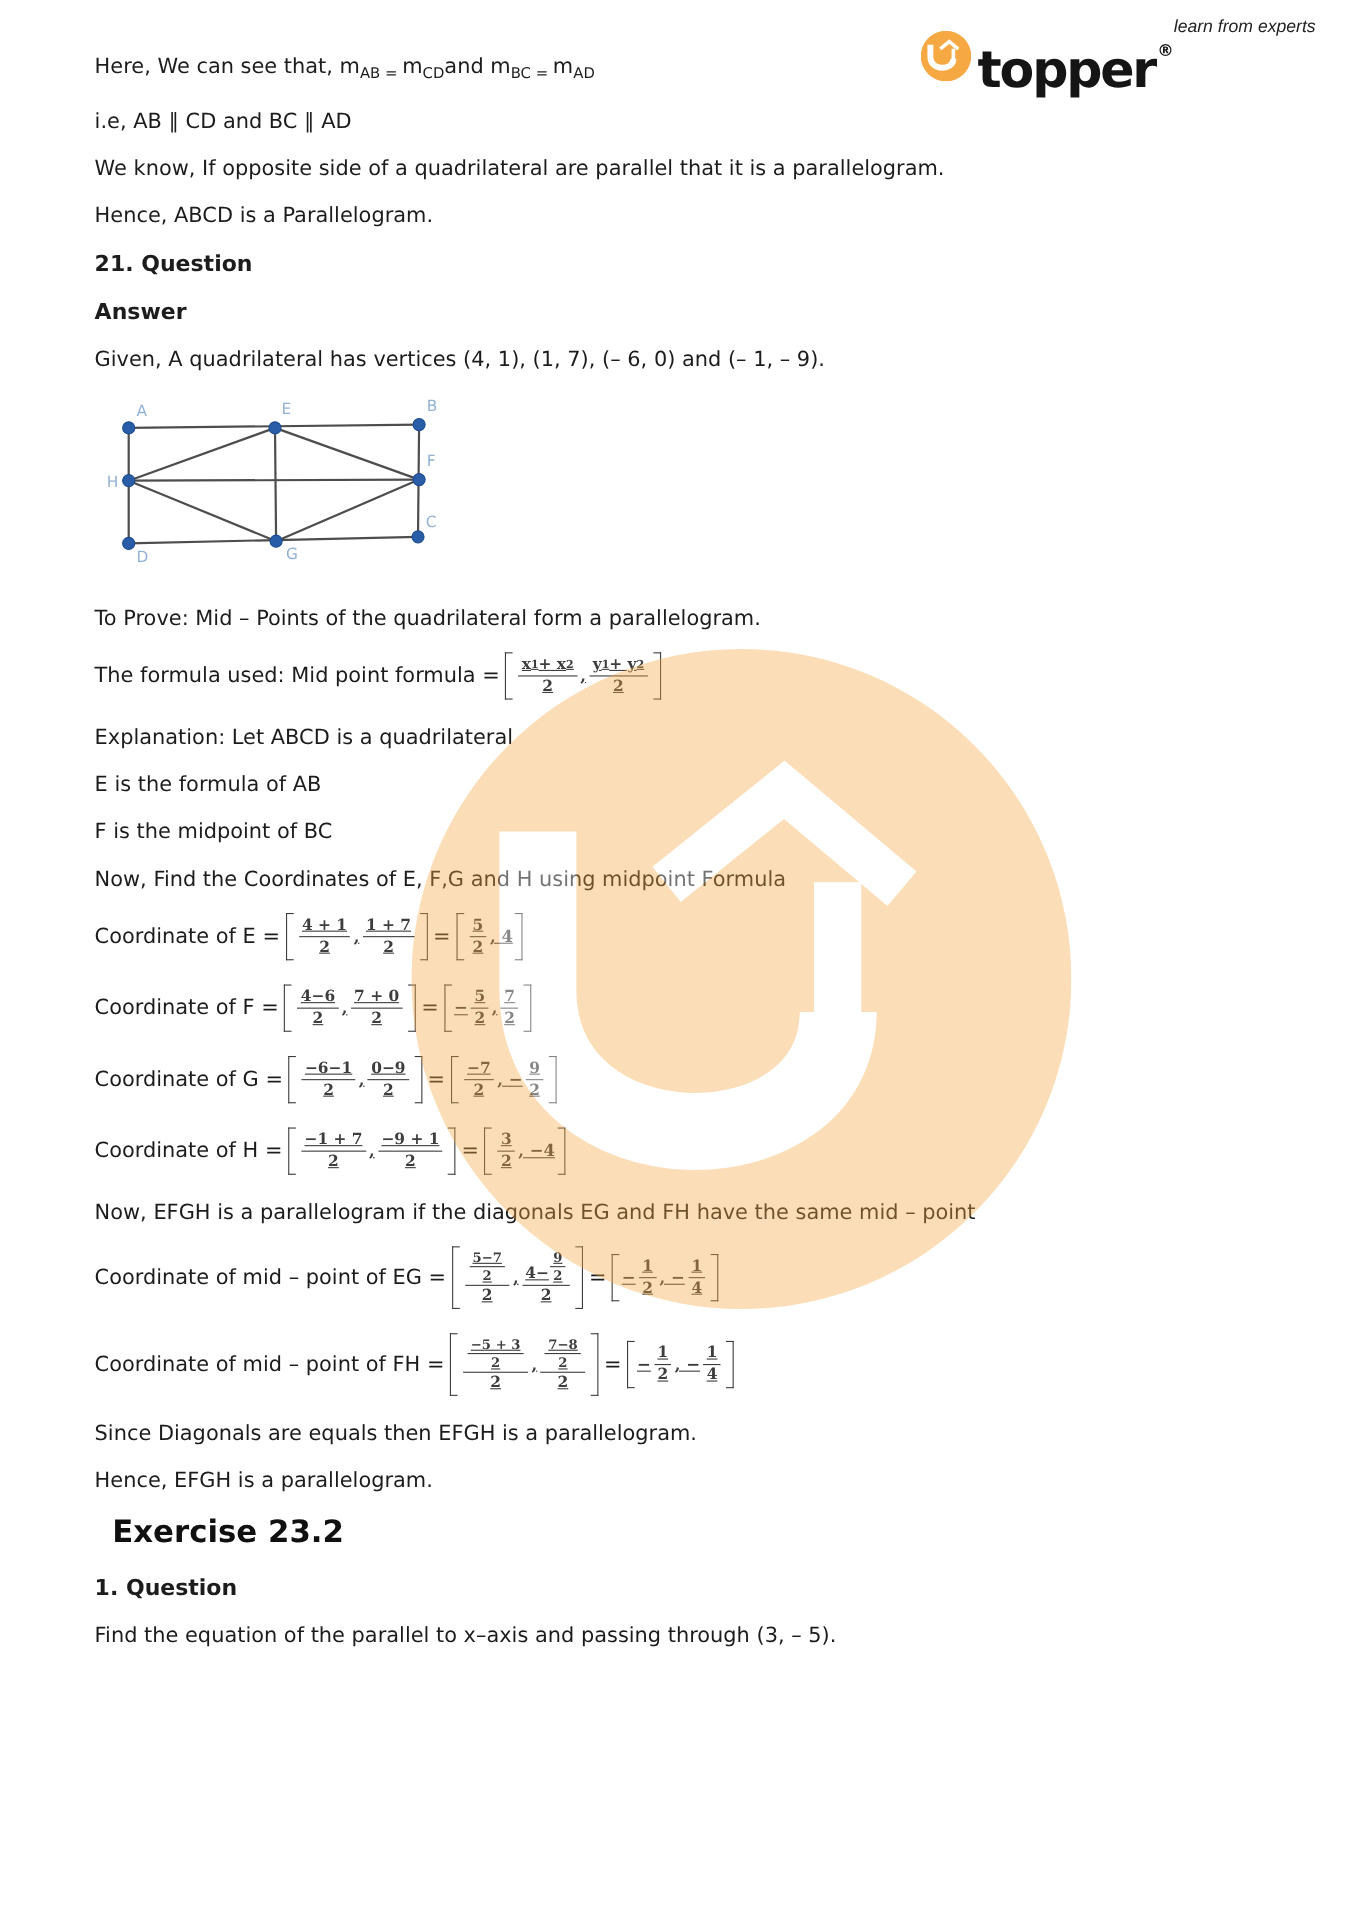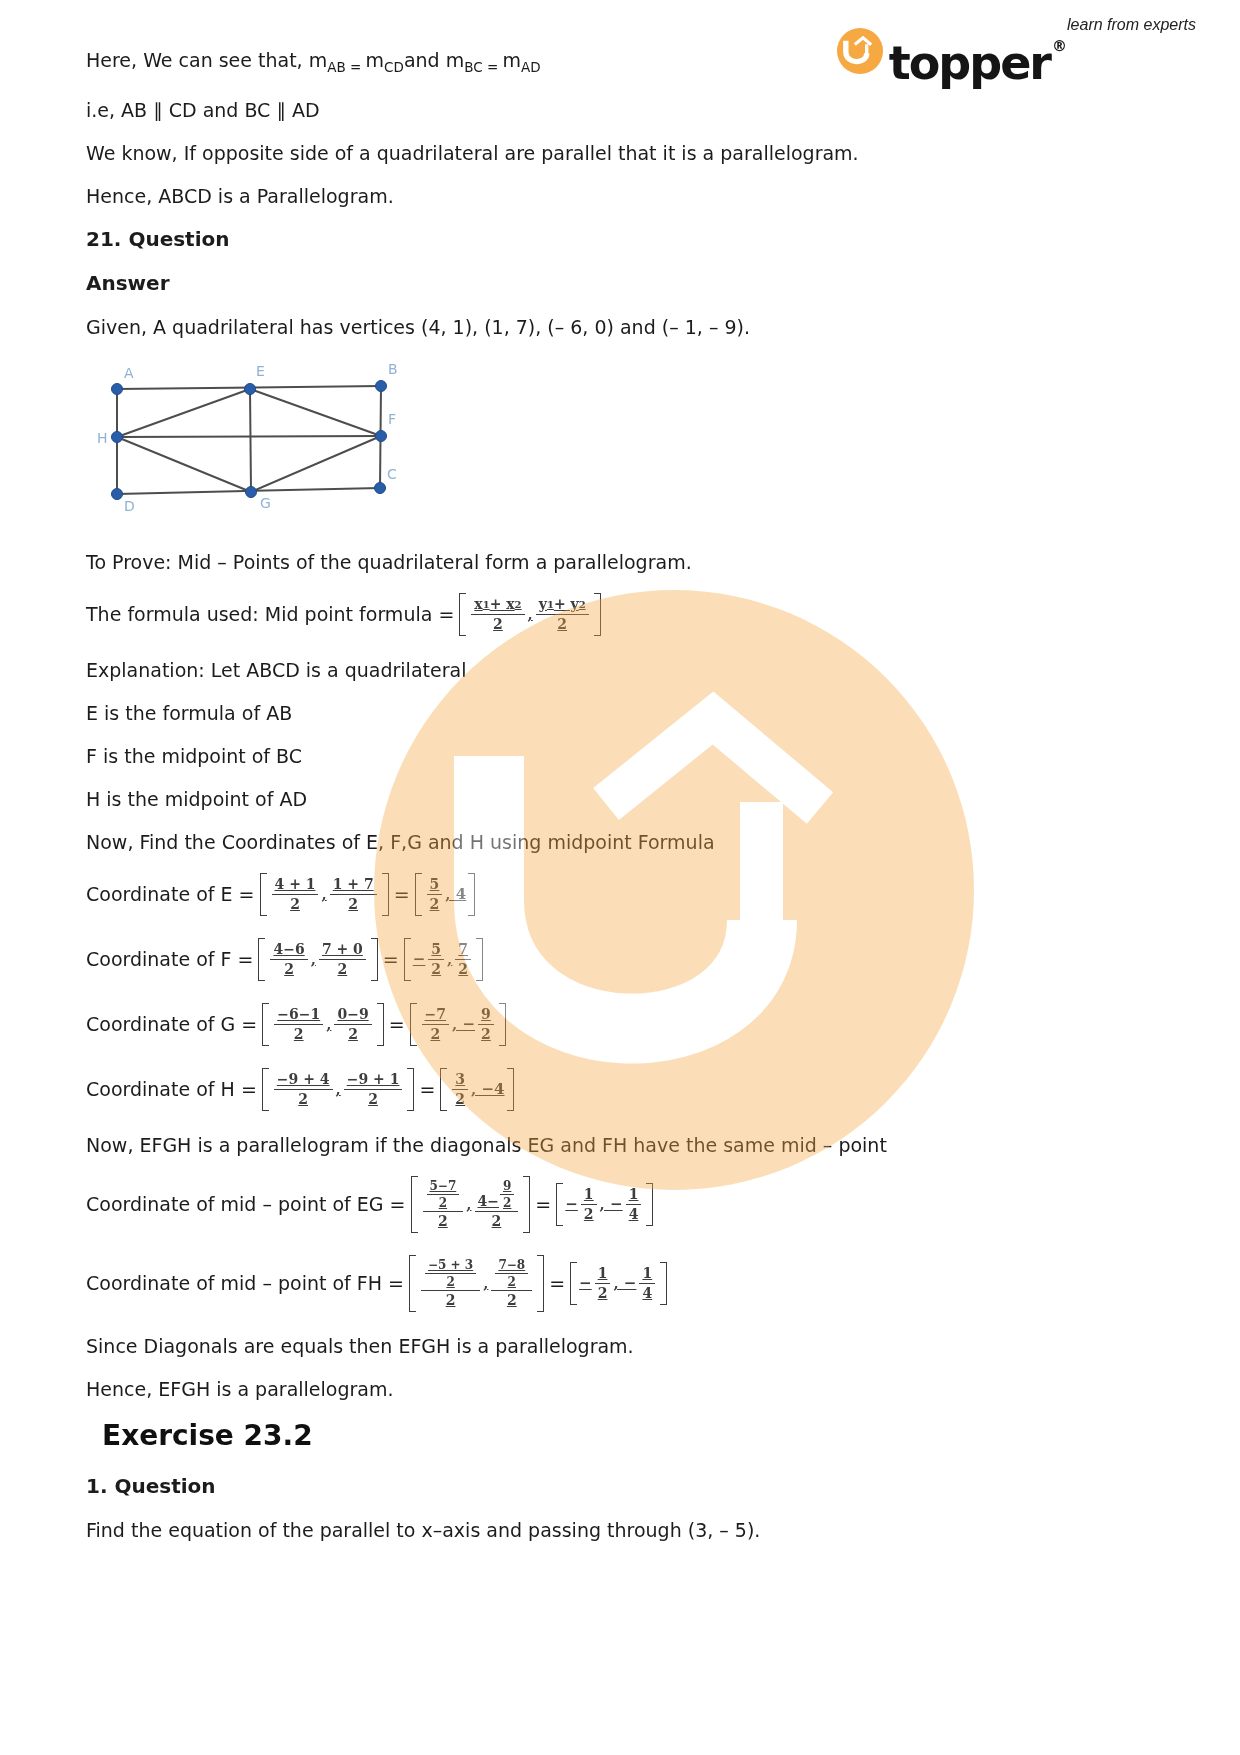--- a/index.html
+++ b/index.html
@@ -115,21 +115,20 @@
       <div class="math">The formula used: Mid point formula = <span class="brk"><span class="frac">
             <span class="num">x<span class="sb">1</span> + x<span class="sb">2</span></span>
             <span class="den">2</span>
           </span>, <span class="frac">
             <span class="num">y<span class="sb">1</span> + y<span class="sb">2</span></span>
             <span class="den">2</span>
           </span></span></div>
       <p class="para">Explanation: Let ABCD is a quadrilateral</p>
       <p class="para">E is the formula of AB</p>
       <p class="para">F is the midpoint of BC</p>
-      <p class="para">H is the midpoint of AD</p>
       <p class="para">Now, Find the Coordinates of E, F,G and H using midpoint Formula</p>
       <div class="math">Coordinate of E = <span class="brk"><span class="frac">
             <span class="num">4 + 1</span>
             <span class="den">2</span>
           </span>, <span class="frac">
             <span class="num">1 + 7</span>
             <span class="den">2</span>
           </span></span> = <span class="brk"><span class="frac">
             <span class="num">5</span>
             <span class="den">2</span>
@@ -154,21 +153,21 @@
             <span class="num">0−9</span>
             <span class="den">2</span>
           </span></span> = <span class="brk"><span class="frac">
             <span class="num">−7</span>
             <span class="den">2</span>
           </span>, −<span class="frac">
             <span class="num">9</span>
             <span class="den">2</span>
           </span></span></div>
       <div class="math">Coordinate of H = <span class="brk"><span class="frac">
-            <span class="num">−9 + 4</span>
+            <span class="num">−1 + 7</span>
             <span class="den">2</span>
           </span>, <span class="frac">
             <span class="num">−9 + 1</span>
             <span class="den">2</span>
           </span></span> = <span class="brk"><span class="frac">
             <span class="num">3</span>
             <span class="den">2</span>
           </span>, −4</span></div>
       <p class="para">Now, EFGH is a parallelogram if the diagonals EG and FH have the same mid – point</p>
       <div class="math">Coordinate of mid – point of EG = <span class="brk"><span class="frac">

